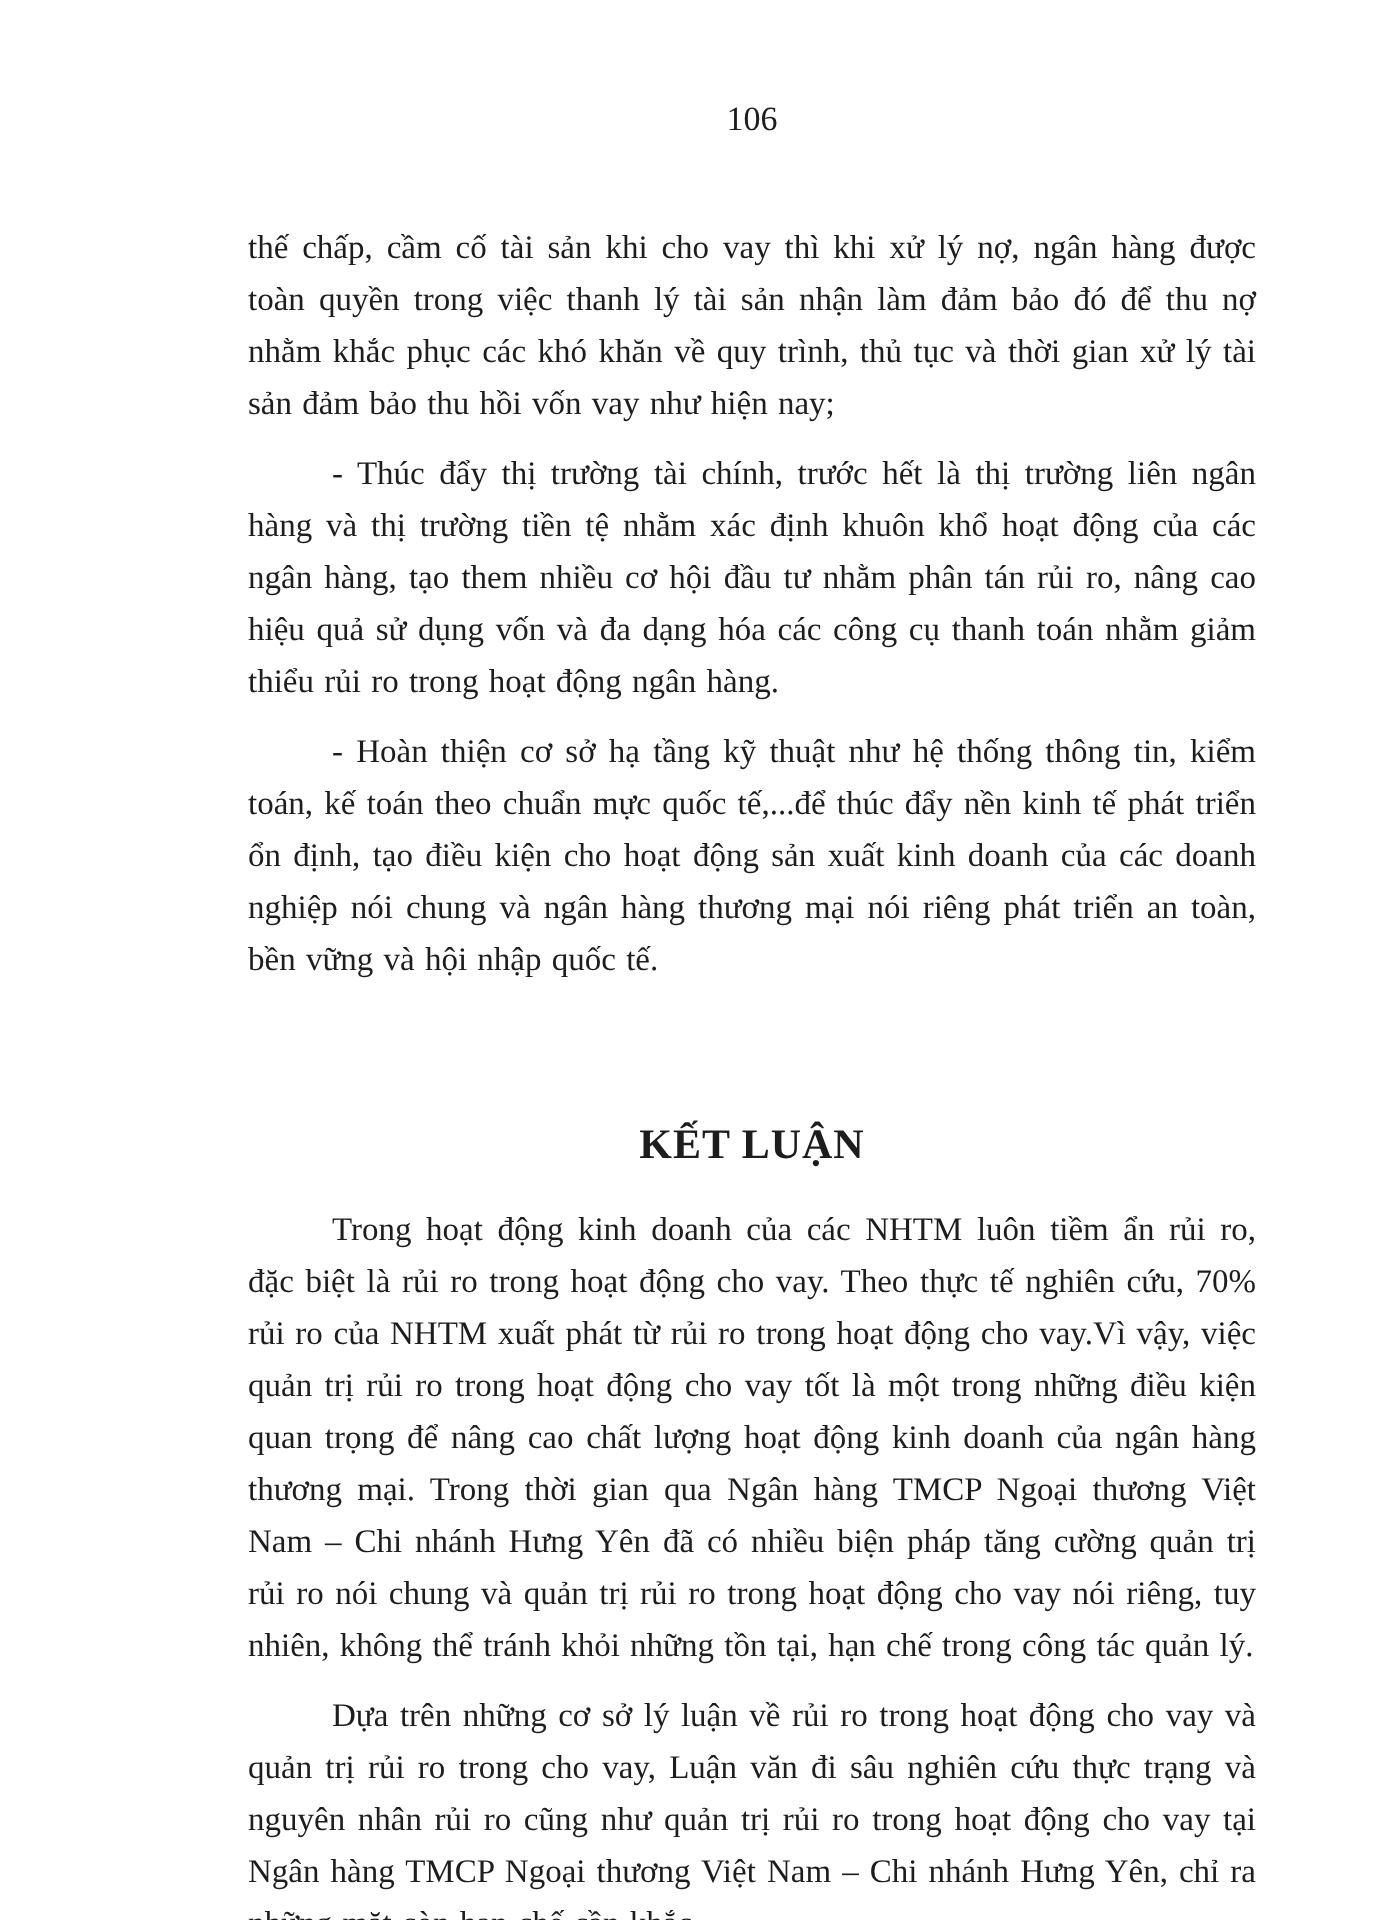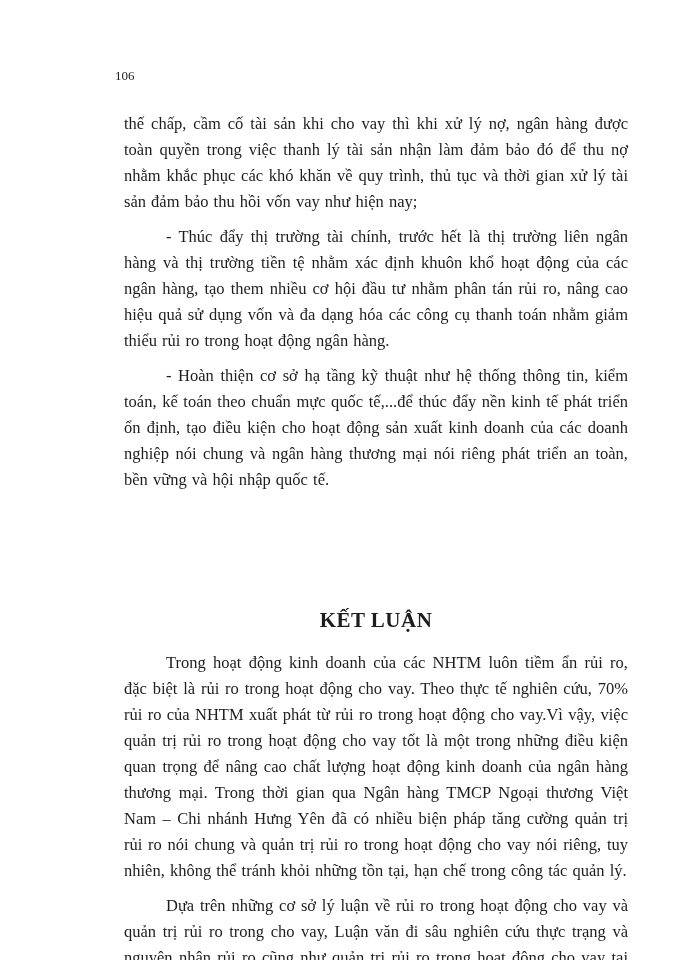--- a/index.html
+++ b/index.html
@@ -15,44 +15,43 @@
     font-family: "Liberation Serif", "DejaVu Serif", serif;
     color: #1d1d1d;
     overflow: hidden;
     box-sizing: border-box;
   }
   .page-number {
     position: absolute;
     top: 50px;
     left: 115px;
     width: 522px;
-    text-align: left;
-    font-size: 13px;
+    text-align: center;
+    font-size: 17px;
     line-height: 20px;
-    margin-top: 16px;
   }
   .content {
     position: absolute;
     top: 102px;
     left: 115px;
     width: 522px;
     font-size: 16.5px;
     line-height: 26px;
     text-align: justify;
   }
   .para {
     margin: 9px;
     text-indent: 42px;
     word-spacing: 1px;
   }
   .para.continuation {
     text-indent: 0;
   }
   .section-heading {
-    margin: 114px 0 17px 0;
+    margin: 66px 0 17px 0;
     font-size: 21px;
     font-weight: bold;
     text-align: center;
     text-indent: 0;
     letter-spacing: 0.5px;
   }
 </style>
 </head>
 <body>
 

